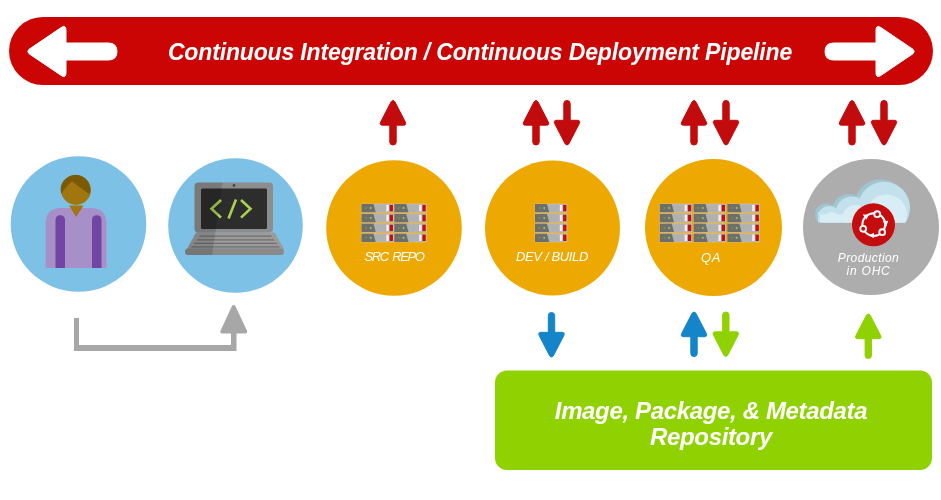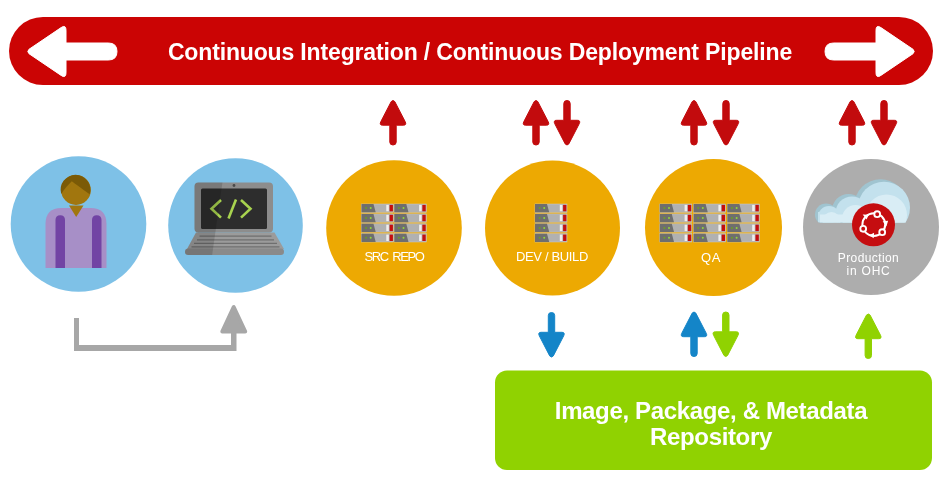--- a/index.html
+++ b/index.html
@@ -1,17 +1,17 @@
 <!DOCTYPE html>
 <html><head>
 <meta charset="utf-8">
 <style>
   html,body{margin:0;padding:0;background:#fff;}
   #stage{position:relative;width:941px;height:500px;background:#fff;overflow:hidden;
-         font-family:"Liberation Sans", sans-serif;}
+         font-family:"Liberation Sans", sans-serif;font-style:italic;}
   svg{position:absolute;left:0;top:0;}
 </style>
 </head>
 <body>
 <div id="stage">
 <svg width="941" height="500" viewBox="0 0 941 500">
   <defs>
     <path id="arw" d="M -1.8,1.6 Q 0,-0.6 1.8,1.6 L 12.2,21.7 Q 13.9,25.2 10.4,25.2 L 3.2,25.2 L 3.2,42 Q 3.2,45 0,45 Q -3.2,45 -3.2,42 L -3.2,25.2 L -10.4,25.2 Q -13.9,25.2 -12.2,21.7 Z"></path>
     <path id="banarw" d="M 1.5,-2.2 Q -0.9,0 1.5,2.2 L 33.6,23.9 Q 38.5,27.2 38.5,21.3 L 38.5,8.5 L 81,8.5 Q 89.5,8.5 89.5,0 Q 89.5,-8.5 81,-8.5 L 38.5,-8.5 L 38.5,-21.3 Q 38.5,-27.2 33.6,-23.9 Z"></path>
     <g id="srvstack">

